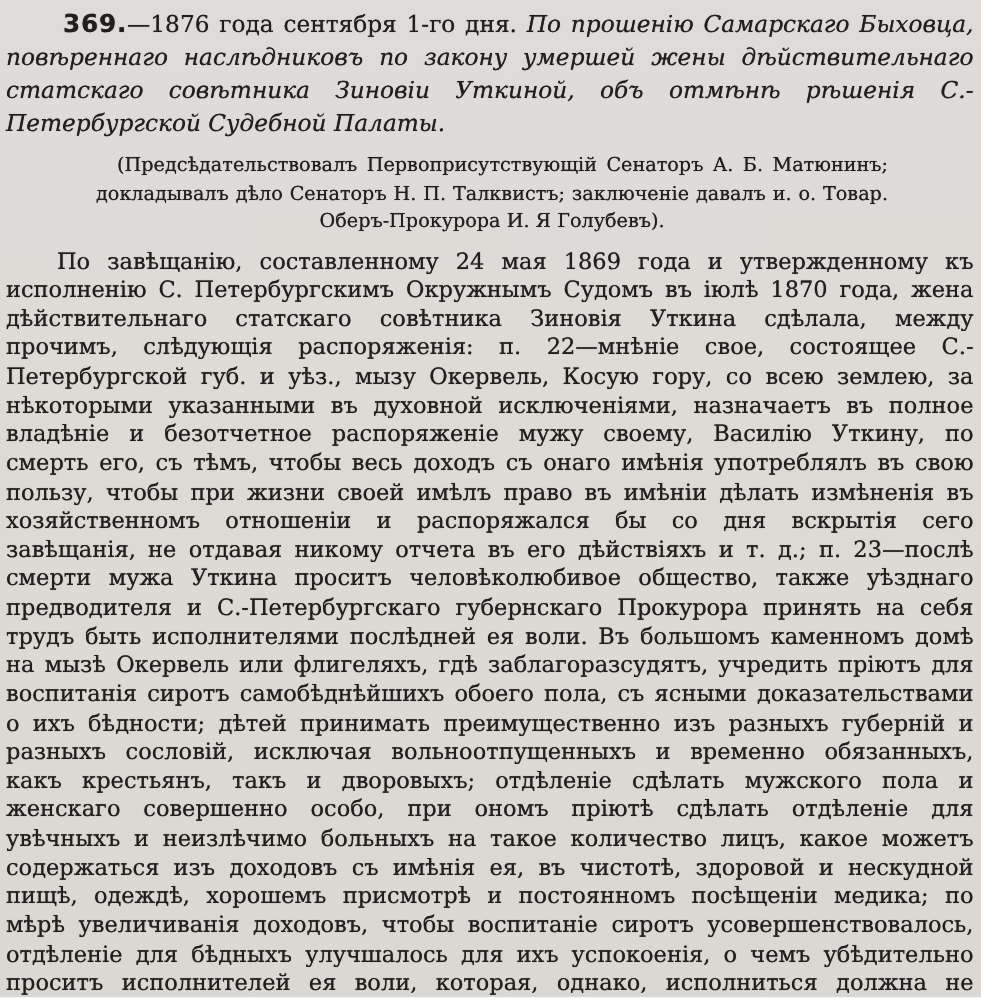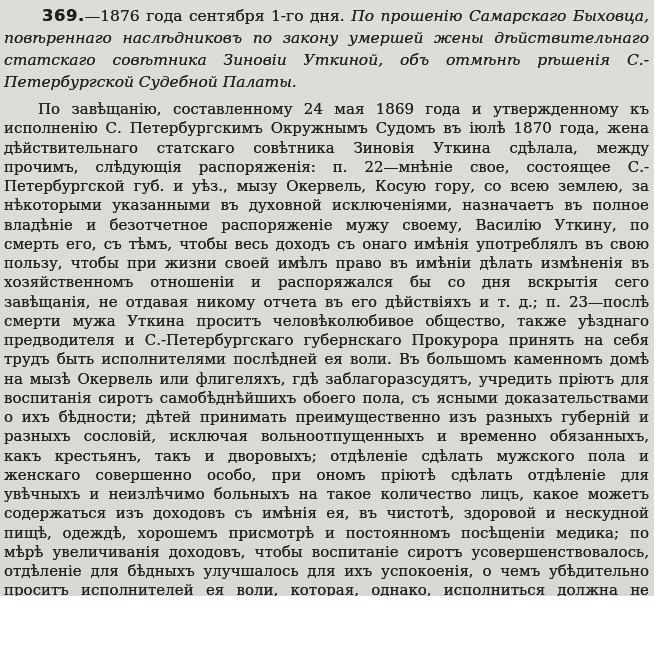--- a/index.html
+++ b/index.html
@@ -2,21 +2,21 @@
 <html><head>
 <meta charset="utf-8">
 <style>
   html, body {
     margin: 0;
     padding: 0;
   }
   .page {
     position: relative;
     width: 654px;
-    height: 596px;
+    height: 665px;
     overflow: hidden;
     box-sizing: border-box;
     background: linear-gradient(180deg, #dedcd8 0%, #dcdbd6 40%, #d9d8d3 100%);
     font-family: "DejaVu Serif", "Liberation Serif", serif;
     color: #211f1b;
     text-shadow: 0 0 0.45px rgba(33,31,27,0.85);
   }
   .heading {
     margin: 5px 5px 0 4px;
     font-size: 15.5px;
@@ -51,18 +51,19 @@
   }
 </style>
 </head>
 <body>
 
 <div class="page">
 
   <p class="heading"><span class="case-number">369.</span><span>—1876 года сентября 1-го дня.</span>
     <span class="petition">По прошенію Самарскаго Быховца, повѣреннаго наслѣдниковъ по закону умершей жены дѣйствительнаго статскаго совѣтника Зиновіи Уткиной, объ отмѣнѣ рѣшенія С.-Петербургской Судебной Палаты.</span></p>
 
+  <p class="session-note">(Предсѣдательствовалъ Первоприсутствующій Сенаторъ А. Б. Матюнинъ; докладывалъ дѣло Сенаторъ Н. П. Талквистъ; заключеніе давалъ и. о. Товар. Оберъ-Прокурора И. Я Голубевъ).</p>
 
   <p class="body-text"><span>По завѣщанію, составленному 24 мая 1869 года и утвержденному къ исполненію С. Петербургскимъ Окружнымъ Судомъ въ іюлѣ 1870 года, жена дѣйствительнаго статскаго совѣтника Зиновія Уткина сдѣлала, между прочимъ, слѣдующія распоряженія: п. 22—мнѣніе свое, состоящее С.-Петербургской губ. и уѣз., мызу Окервель, Косую гору, со всею землею, за нѣкоторыми указанными въ духовной исключеніями, назначаетъ въ полное владѣніе и безотчетное распоряженіе мужу своему, Василію Уткину, по смерть его, съ тѣмъ, чтобы весь доходъ съ онаго имѣнія употреблялъ въ свою пользу, чтобы при жизни своей имѣлъ право въ имѣніи дѣлать измѣненія въ хозяйственномъ отношеніи и распоряжался бы со дня вскрытія сего завѣщанія, не отдавая никому отчета въ его дѣйствіяхъ и т. д.; п. 23—послѣ смерти мужа Уткина проситъ человѣколюбивое общество, также уѣзднаго предводителя и С.-Петербургскаго губернскаго Прокурора принять на себя трудъ быть исполнителями послѣдней ея воли. Въ большомъ каменномъ домѣ на мызѣ Окервель или флигеляхъ, гдѣ заблагоразсудятъ, учредить пріютъ для воспитанія сиротъ самобѣднѣйшихъ обоего пола, съ ясными доказательствами о ихъ бѣдности; дѣтей принимать преимущественно изъ разныхъ губерній и разныхъ сословій, исключая вольноотпущенныхъ и временно обязанныхъ, какъ крестьянъ, такъ и дворовыхъ; отдѣленіе сдѣлать мужского пола и женскаго совершенно особо, при ономъ пріютѣ сдѣлать отдѣленіе для увѣчныхъ и неизлѣчимо больныхъ на такое количество лицъ, какое можетъ содержаться изъ доходовъ съ имѣнія ея, въ чистотѣ, здоровой и нескудной пищѣ, одеждѣ, хорошемъ присмотрѣ и постоянномъ посѣщеніи медика; по мѣрѣ увеличиванія доходовъ, чтобы воспитаніе сиротъ усовершенствовалось, отдѣленіе для бѣдныхъ улучшалось для ихъ успокоенія, о чемъ убѣдительно проситъ исполнителей ея воли, которая, однако, исполниться должна не иначе, какъ послѣ смерти мужа ея. Затѣмъ</span>
     
     </p>
 
 </div>
 
 </body></html>

